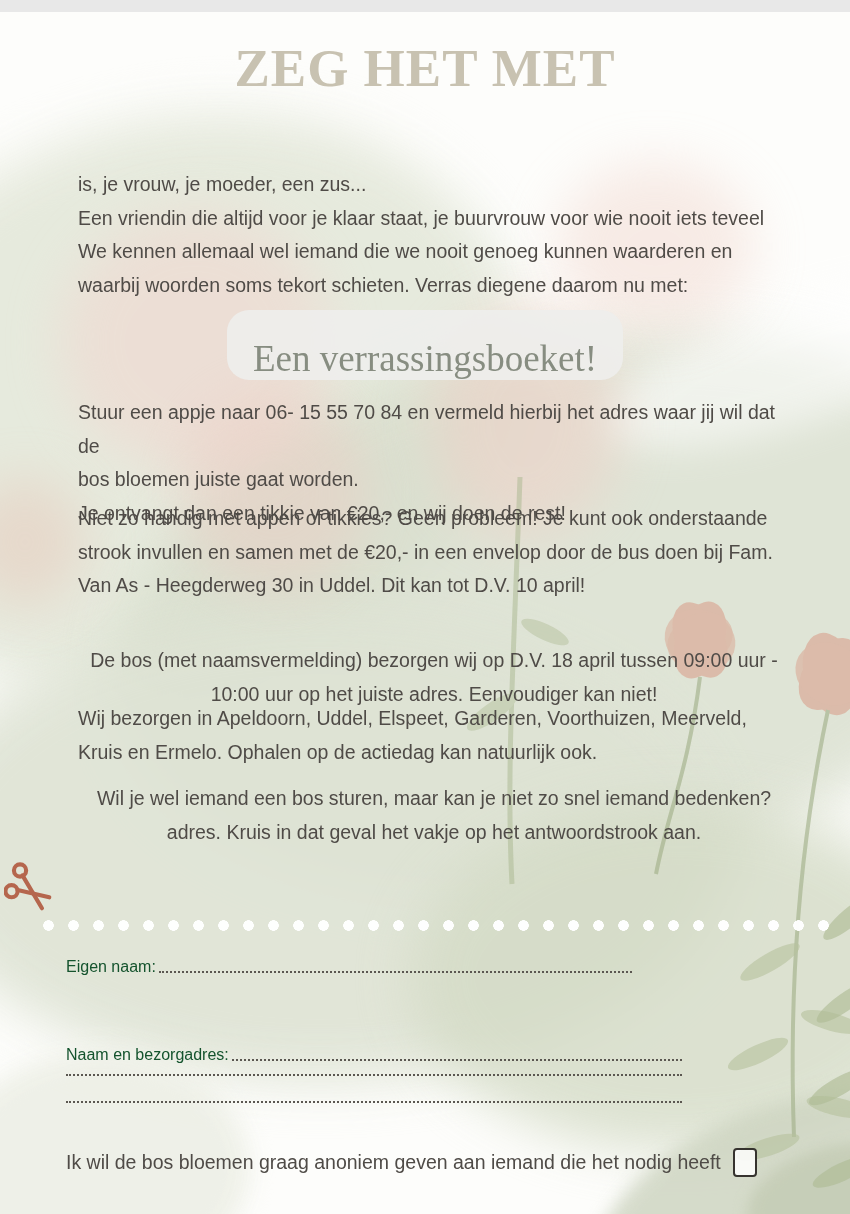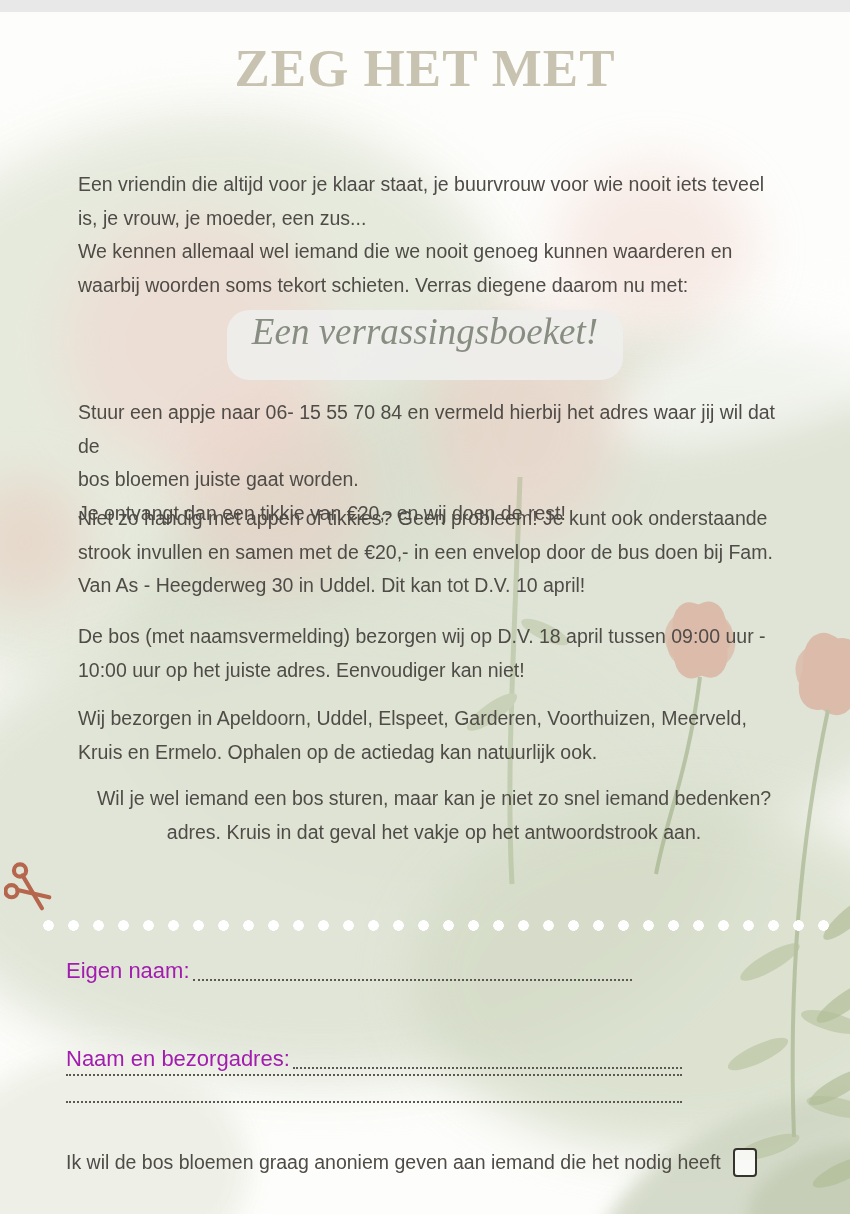--- a/index.html
+++ b/index.html
@@ -28,33 +28,33 @@
   
   .title {
     position:absolute; top:32px; left:0; width:100%; text-align:center;
     font-family:"Liberation Serif", serif; font-weight:700;
     font-size:53px; line-height:0.92; letter-spacing:1px; color:#c8c2b1;
   }
   .para { position:absolute; left:78px; width:712px; font-size:19.5px; line-height:33.5px; color:#4f4b47; }
   .badge {
     position:absolute; left:227px; top:298px; width:396px; height:70px;
     background:rgba(238,238,236,.93); border-radius:22px;
-    display:flex; align-items:flex-start; justify-content:center;
-    font-family:"Liberation Serif", serif; font-style:italic;
+    display:flex; align-items:flex-end; justify-content:center;
+    font-family:"Liberation Serif", serif; 
     font-size:37px; color:#878d81;
   }
   
   .scissors { position:absolute; left:4px; top:850px; width:54px; height:56px; }
   .dots {
     position:absolute; left:36px; top:906px; width:798px; height:15px;
     background-image: radial-gradient(circle 5.5px at 50% 50%, rgba(255,255,255,.97) 92%, rgba(255,255,255,0) 100%);
     background-size:25px 15px; background-repeat:repeat-x;
   }
   
-  .row { position:absolute; left:66px; width:722px; display:flex; align-items:flex-end; font-size:22px; color:#a21caf; }
+  .row { position:absolute; left:66px; width:722px; display:flex; align-items:flex-end; font-size:16px; color:#14532d; }
   .row .label { white-space:nowrap; line-height:1.35; }
   .leader { flex:1; border-bottom:2.2px dotted #5b5751; margin:0 0 5px 3px; }
   .leader-line { position:absolute; left:66px; width:616px; height:0; border-bottom:2.2px dotted #5b5751; }
   .cbrow { position:absolute; left:66px; width:740px; display:flex; align-items:center; font-size:19.5px; color:#4f4b47; }
   .checkbox {
     width:20px; height:25px; border:2.6px solid #36332f; border-radius:4px;
     margin-left:12px; background:rgba(255,255,255,.85); flex:0 0 auto;
   }
 </style>
 </head>
@@ -111,41 +111,41 @@
       <ellipse cx="838" cy="1075" rx="33" ry="9" transform="rotate(-30 838 1075)"></ellipse>
       <ellipse cx="842" cy="1160" rx="32" ry="9" transform="rotate(-25 842 1160)"></ellipse>
     </g>
   </svg>
 
   <div class="title">
       <div>ZEG HET MET</div>
     </div>
 
   <div class="para" style="top:156px;">
+      <div>is, je vrouw, je moeder, een zus...</div>
       <div>Een vriendin die altijd voor je klaar staat, je buurvrouw voor wie nooit iets teveel</div>
-      <div>is, je vrouw, je moeder, een zus...</div>
       <div>We kennen allemaal wel iemand die we nooit genoeg kunnen waarderen en</div>
       <div>waarbij woorden soms tekort schieten. Verras diegene daarom nu met:</div>
     </div>
 
   <div class="badge">
     <span>Een verrassingsboeket!</span>
   </div>
 
   <div class="para" style="top:384px;">
       <div>Stuur een appje naar 06- 15 55 70 84 en vermeld hierbij het adres waar jij wil dat de</div>
       <div>bos bloemen juiste gaat worden.</div>
       <div>Je ontvangt dan een tikkie van €20,- en wij doen de rest!</div>
     </div>
   <div class="para" style="top:490px;">
       <div>Niet zo handig met appen of tikkies? Geen probleem! Je kunt ook onderstaande</div>
       <div>strook invullen en samen met de €20,- in een envelop door de bus doen bij Fam.</div>
       <div>Van As - Heegderweg 30 in Uddel. Dit kan tot D.V. 10 april!</div>
     </div>
-  <div class="para" style="top:608px;">
+  <div class="para" style="top:632px;text-align:center;">
       <div>De bos (met naamsvermelding) bezorgen wij op D.V. 18 april tussen 09:00 uur -</div>
       <div>10:00 uur op het juiste adres. Eenvoudiger kan niet!</div>
     </div>
   <div class="para" style="top:690px;">
       <div>Wij bezorgen in Apeldoorn, Uddel, Elspeet, Garderen, Voorthuizen, Meerveld,</div>
       <div>Kruis en Ermelo. Ophalen op de actiedag kan natuurlijk ook.</div>
     </div>
   <div class="para" style="top:770px;text-align:center;">
       <div>Wil je wel iemand een bos sturen, maar kan je niet zo snel iemand bedenken?</div>
       <div>adres. Kruis in dat geval het vakje op het antwoordstrook aan.</div>

